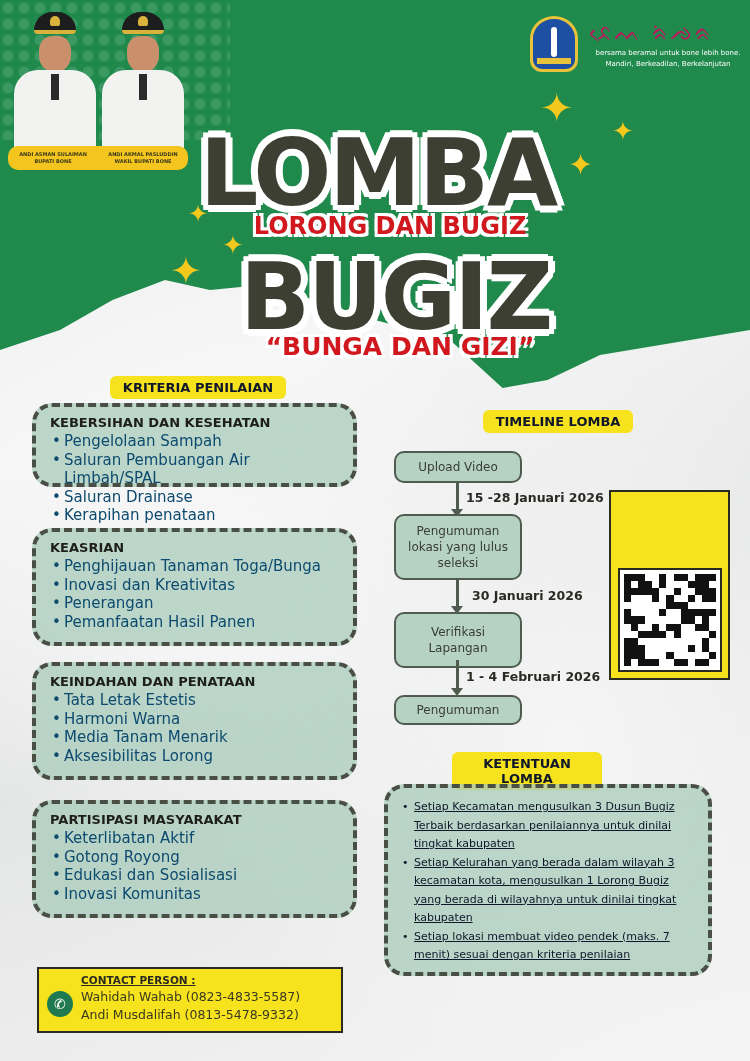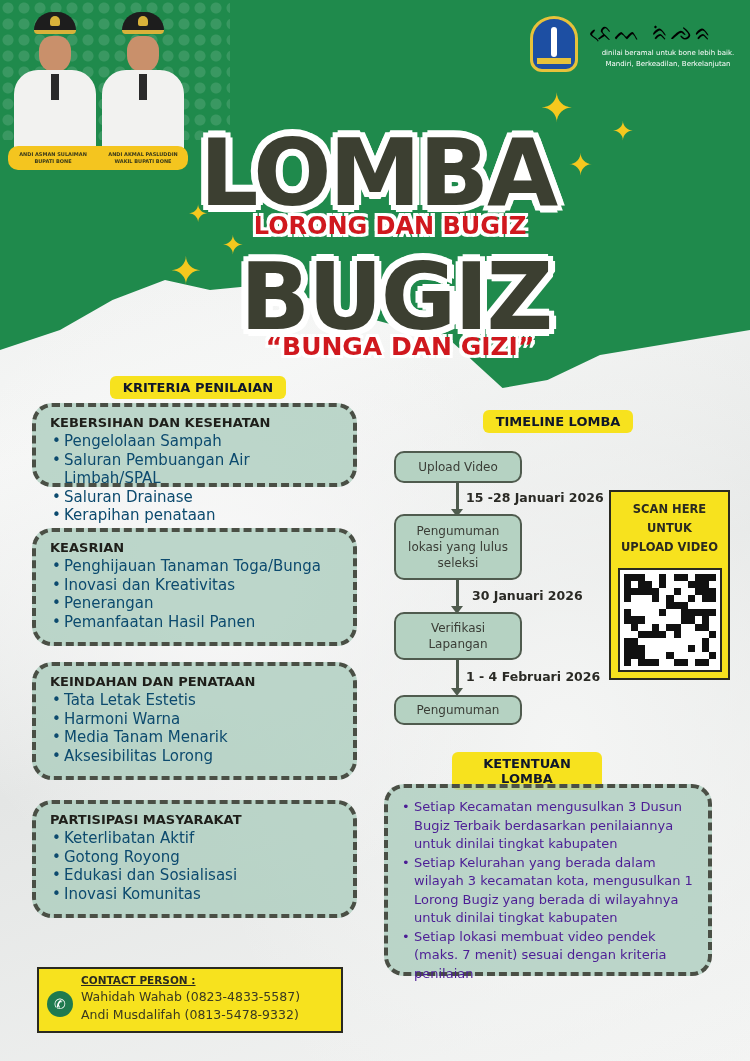--- a/index.html
+++ b/index.html
@@ -68,21 +68,21 @@
   }
   .logo .anchor {
     position: absolute; left: 18px; top: 8px; width: 6px; height: 30px;
     background: #ffffff; border-radius: 3px;
   }
   .logo .ribbon {
     position: absolute; left: 4px; bottom: 5px; width: 34px; height: 6px;
     background: #e7c23a;
   }
   .script {
-    position: absolute; left: 590px; top: 20px; font-size: 22px; color: #000000;
+    position: absolute; left: 590px; top: 20px; font-size: 22px; color: #be185d;
     letter-spacing: 2px; font-family: "DejaVu Sans", sans-serif;
   }
   .tagline { position: absolute; left: 588px; top: 48px; width: 160px; text-align: center; color: #ffffff; font-size: 7px; line-height: 11px; }
   .spark { position: absolute; color: #f5c81e; font-size: 28px; line-height: 1; }
   .title-wrap { position: absolute; left: 170px; top: 120px; width: 420px; height: 250px; }
   .lomba {
     position: absolute; left: 28px; top: 0; width: 360px; text-align: center;
     font-family: "DejaVu Sans", sans-serif; font-weight: bold; font-size: 92px;
     color: #3c3f31; letter-spacing: -2px;
     -webkit-text-stroke: 0;
@@ -140,21 +140,21 @@
     background: #ffffff; border: 2px solid #2a2a20; padding: 4px;
     display: grid; grid-template-columns: repeat(13, 1fr); grid-template-rows: repeat(13, 1fr);
   }
   .qr i { display: block; }
   .qr i.b { background: #111; }
   .rules {
     position: absolute; left: 384px; top: 784px; width: 328px; height: 192px;
     background: rgba(168, 203, 187, 0.75);
     border: 4px dashed #4a4f45; border-radius: 20px; padding: 10px 12px 8px 12px;
   }
-  .rules li { font-size: 13px; color: #4c1d95; line-height: 18.5px; padding-left: 14px; position: relative; list-style: none; }
+  .rules li { font-size: 11px; color: #0f172a; line-height: 18.5px; padding-left: 14px; position: relative; list-style: none; text-decoration: underline; }
   .rules li::before { content: "•"; position: absolute; left: 2px; }
   .contact {
     position: absolute; left: 37px; top: 967px; width: 306px; height: 66px;
     background: #f7e21e; border: 2px solid #2a2a20; padding: 5px 0 0 42px;
   }
   .contact .ct { font-weight: bold; font-size: 10.5px; color: #2a2a20; margin-bottom: 2px; text-decoration: underline; }
   .contact .ln { font-size: 12.5px; color: #3a3a20; line-height: 18px; }
   .phone {
     position: absolute; left: 8px; top: 22px; width: 26px; height: 26px; border-radius: 50%;
     background: #1f7a4f; color: #ffffff; font-size: 14px; text-align: center; line-height: 26px;
@@ -193,21 +193,21 @@
     </div>
   </div>
 </div>
 
 <div class="logo">
   <div class="anchor"></div>
   <div class="ribbon"></div>
 </div>
 <div class="script">ᨅᨙᨓ ᨑᨗᨌᨑ</div>
 <div class="tagline">
-  <div>dinilai beramal untuk bone lebih baik.</div>
+  <div>bersama beramal untuk bone lebih bone.</div>
   <div>Mandiri, Berkeadilan, Berkelanjutan</div>
 </div>
 
 <div class="spark" style="left:540px; top:88px; font-size:40px;">✦</div>
 <div class="spark" style="left:612px; top:118px; font-size:26px;">✦</div>
 <div class="spark" style="left:568px; top:150px; font-size:30px;">✦</div>
 <div class="spark" style="left:188px; top:202px; font-size:24px;">✦</div>
 <div class="spark" style="left:222px; top:232px; font-size:26px;">✦</div>
 <div class="spark" style="left:170px; top:252px; font-size:38px;">✦</div>
 
@@ -263,32 +263,27 @@
 <div class="hl" style="left:483px; top:410px; width:150px;">TIMELINE LOMBA</div>
 
 <div class="tl-box" style="top:451px; height:32px;">Upload Video</div>
 <div class="tl-arrow" style="top:483px; height:28px;"></div>
 <div class="tl-date" style="left:466px; top:490px;">15 -28 Januari 2026</div>
 
 <div class="tl-box" style="top:514px; height:66px;">Pengumuman lokasi yang lulus seleksi</div>
 <div class="tl-arrow" style="top:580px; height:28px;"></div>
 <div class="tl-date" style="left:472px; top:588px;">30 Januari 2026</div>
 
-<div class="tl-box" style="top:612px; height:48px;">Verifikasi Lapangan</div>
+<div class="tl-box" style="top:612px; height:56px;">Verifikasi Lapangan</div>
 <div class="tl-arrow" style="top:660px; height:30px;"></div>
 <div class="tl-date" style="left:466px; top:669px;">1 - 4 Februari 2026</div>
 
 <div class="tl-box" style="top:695px; height:30px;">Pengumuman</div>
 
 <div class="qr-panel">
-  <div class="qr-title">
-    <div>SCAN HERE</div>
-    <div>UNTUK</div>
-    <div>UPLOAD VIDEO</div>
-  </div>
   <div class="qr" id="qr">
       <i class="b"></i>
       <i class="b"></i>
       <i class="b"></i>
       <i></i>
       <i></i>
       <i class="b"></i>
       <i></i>
       <i class="b"></i>
       <i class="b"></i>

